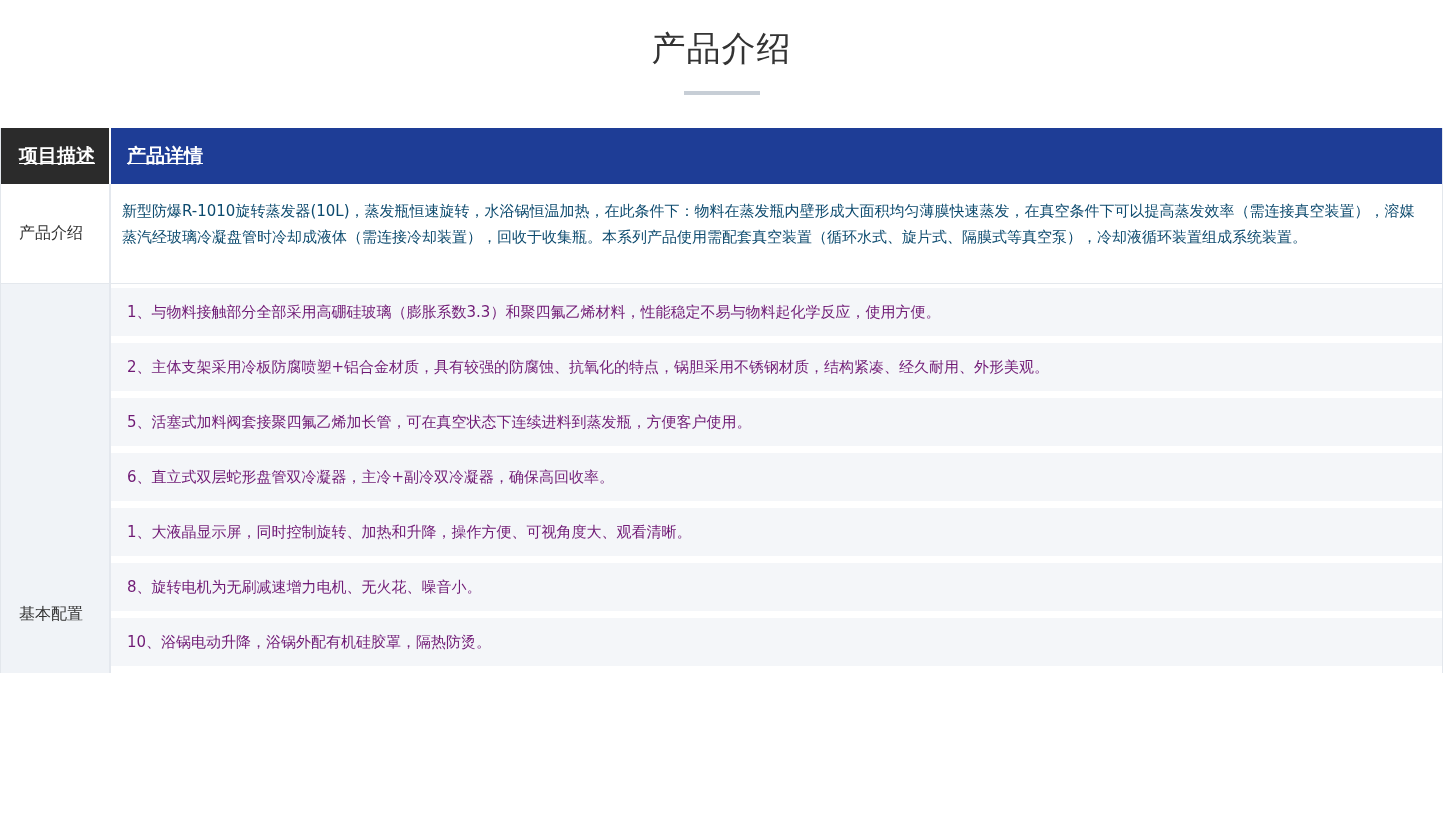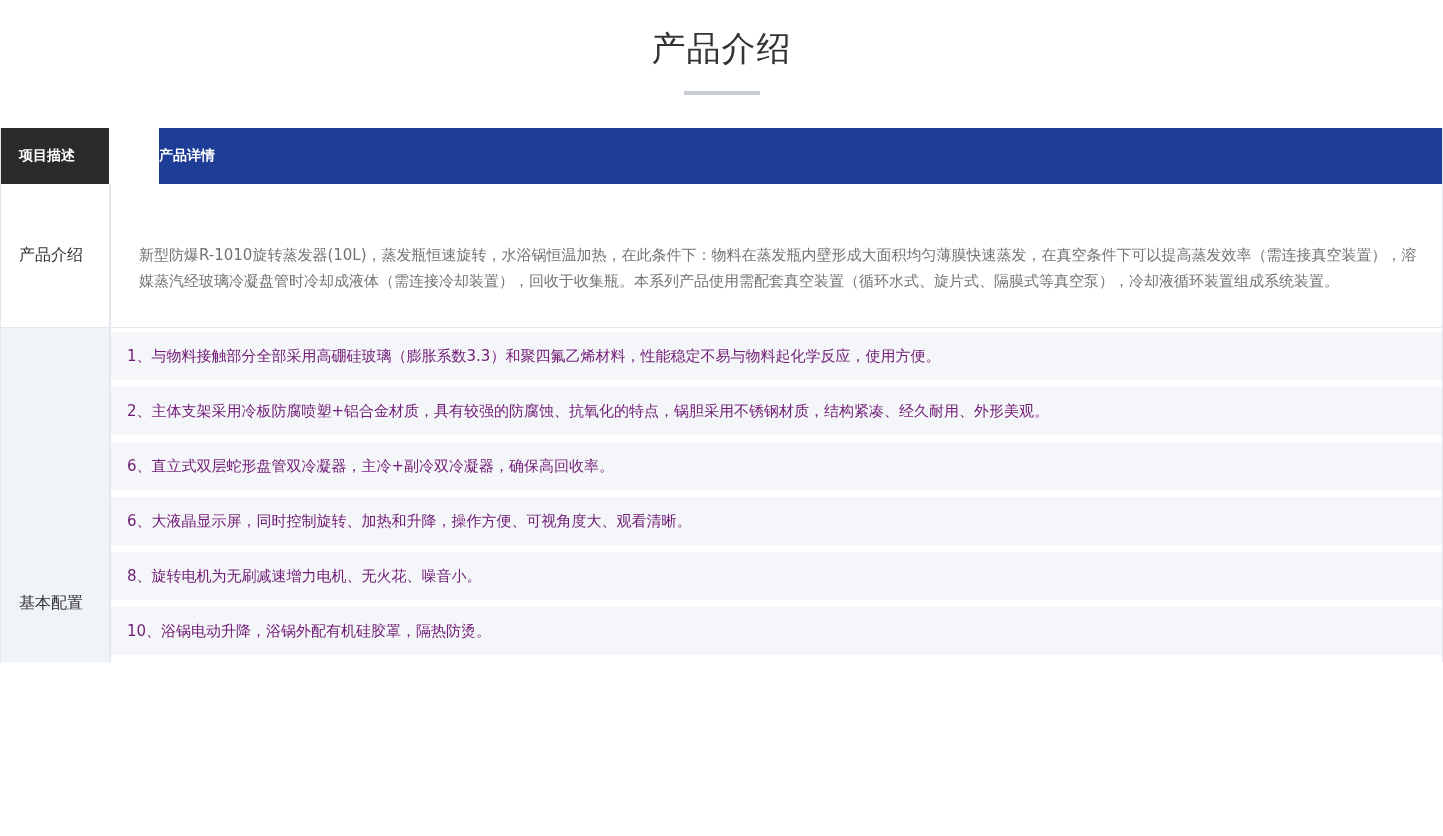--- a/index.html
+++ b/index.html
@@ -33,60 +33,60 @@
   .table {
     margin-top:33px;
     width:100%;
     border-left:1px solid #e3e7ec;
     border-right:1px solid #e3e7ec;
   }
   .thead { display:flex; height:56px; }
   .th {
     display:flex;
     align-items:center;
-    font-size:14px;
+    font-size:19px;
     font-weight:bold;
     color:#ffffff;
+    text-decoration:underline;
   }
   .th.dark {
     width:110px;
     flex:0 0 110px;
     background:#2b2b2b;
     padding-left:18px;
     border-right:2px solid #ffffff;
   }
   .th.blue {
     flex:1;
     background:#1e3d96;
-    margin-left:48px;
+    padding-left:16px;
   }
   .trow { display:flex; }
   .td.label {
     width:110px;
     flex:0 0 110px;
     border-right:2px solid #e4e8ee;
     font-size:16px;
     color:#333333;
     padding-left:18px;
   }
   .row-intro { border-bottom:1px solid #e4e8ed; }
   .row-intro .td.label {
     display:flex;
     align-items:center;
     background:#ffffff;
   }
   .row-intro .td.content {
     flex:1;
     background:#ffffff;
-    padding:14px 20px 14px 28px;
+    padding:14px 20px 14px 11px;
     font-size:15px;
     line-height:26px;
-    color:#737373;
+    color:#0c4a6e;
     min-height:99px;
-    margin-top:44px;
   }
   .row-config .td.label {
     background:#f0f3f7;
     display:flex;
     align-items:flex-end;
     padding-bottom:48px;
   }
   .row-config .td.content {
     flex:1;
     background:#ffffff;
@@ -122,21 +122,22 @@
     <div class="trow row-intro">
       <div class="td label">产品介绍</div>
       <div class="td content">新型防爆R-1010旋转蒸发器(10L)，蒸发瓶恒速旋转，水浴锅恒温加热，在此条件下：物料在蒸发瓶内壁形成大面积均匀薄膜快速蒸发，在真空条件下可以提高蒸发效率（需连接真空装置），溶媒蒸汽经玻璃冷凝盘管时冷却成液体（需连接冷却装置），回收于收集瓶。本系列产品使用需配套真空装置（循环水式、旋片式、隔膜式等真空泵），冷却液循环装置组成系统装置。</div>
     </div>
 
     <div class="trow row-config">
       <div class="td label">基本配置</div>
       <div class="td content">
           <div class="list-row">1、与物料接触部分全部采用高硼硅玻璃（膨胀系数3.3）和聚四氟乙烯材料，性能稳定不易与物料起化学反应，使用方便。</div>
           <div class="list-row">2、主体支架采用冷板防腐喷塑+铝合金材质，具有较强的防腐蚀、抗氧化的特点，锅胆采用不锈钢材质，结构紧凑、经久耐用、外形美观。</div>
+          <div class="list-row">5、活塞式加料阀套接聚四氟乙烯加长管，可在真空状态下连续进料到蒸发瓶，方便客户使用。</div>
           <div class="list-row">6、直立式双层蛇形盘管双冷凝器，主冷+副冷双冷凝器，确保高回收率。</div>
-          <div class="list-row">6、大液晶显示屏，同时控制旋转、加热和升降，操作方便、可视角度大、观看清晰。</div>
+          <div class="list-row">1、大液晶显示屏，同时控制旋转、加热和升降，操作方便、可视角度大、观看清晰。</div>
           <div class="list-row">8、旋转电机为无刷减速增力电机、无火花、噪音小。</div>
           <div class="list-row">10、浴锅电动升降，浴锅外配有机硅胶罩，隔热防烫。</div>
         </div>
     </div>
 
   </div>
 </div>
 
 </body></html>

